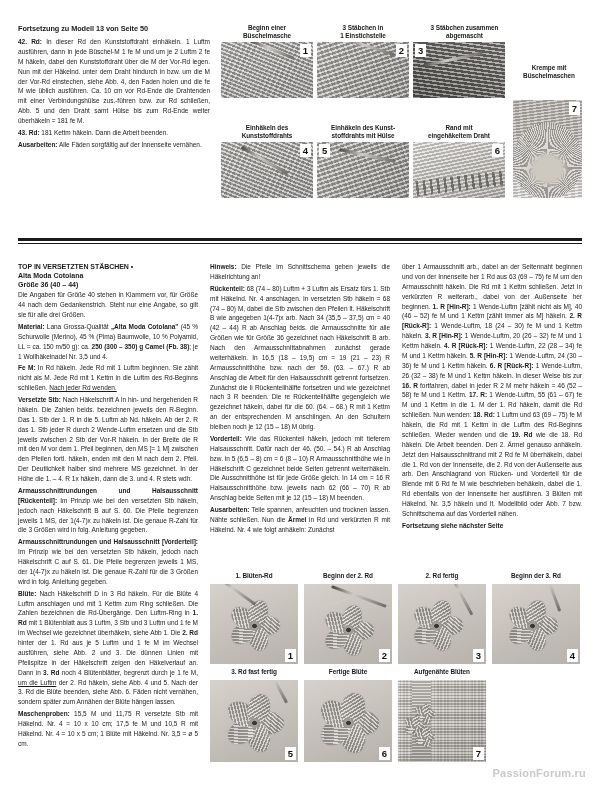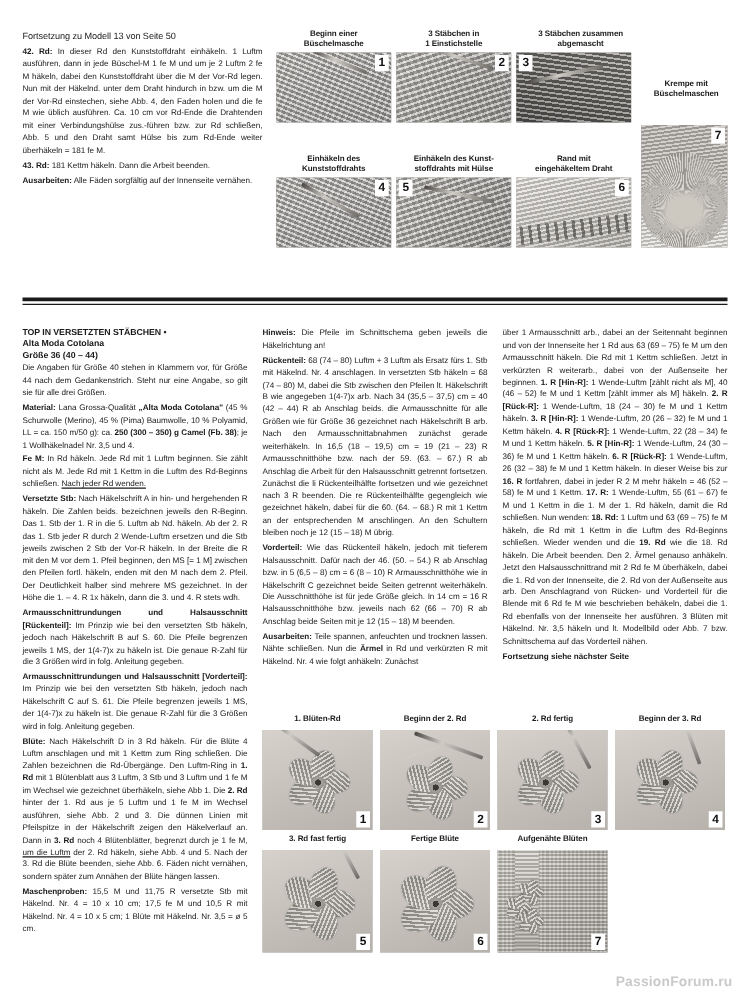--- a/index.html
+++ b/index.html
@@ -32,21 +32,21 @@
   }
 
   .top-text-col {
     position: absolute;
     left: 0;
     top: 0;
     width: 192px;
   }
   .cont-head {
     font-size: 7.3px;
-    font-weight: normal;
+    font-weight: bold;
     line-height: 1.25;
     margin: 0 0 4px 0;
     letter-spacing: -0.05px;
   }
   .body-p {
     font-size: 6.5px;
     line-height: 1.52;
     margin: 0 0 2px 0;
     text-align: justify;
     letter-spacing: -0.02px;
@@ -267,21 +267,21 @@
     position: absolute;
     left: 0; right: 0;
     bottom: 11px;
     text-align: center;
     font-size: 8px;
     color: #2a2a2a;
   }
   .watermark {
     position: absolute;
     right: 14px;
-    bottom: 8px;
+    bottom: 21px;
     font-size: 11px;
     font-weight: bold;
     color: #c9c9c9;
     letter-spacing: .2px;
     font-family: "Liberation Sans", sans-serif;
   }
 </style>
 </head>
 <body>
 

